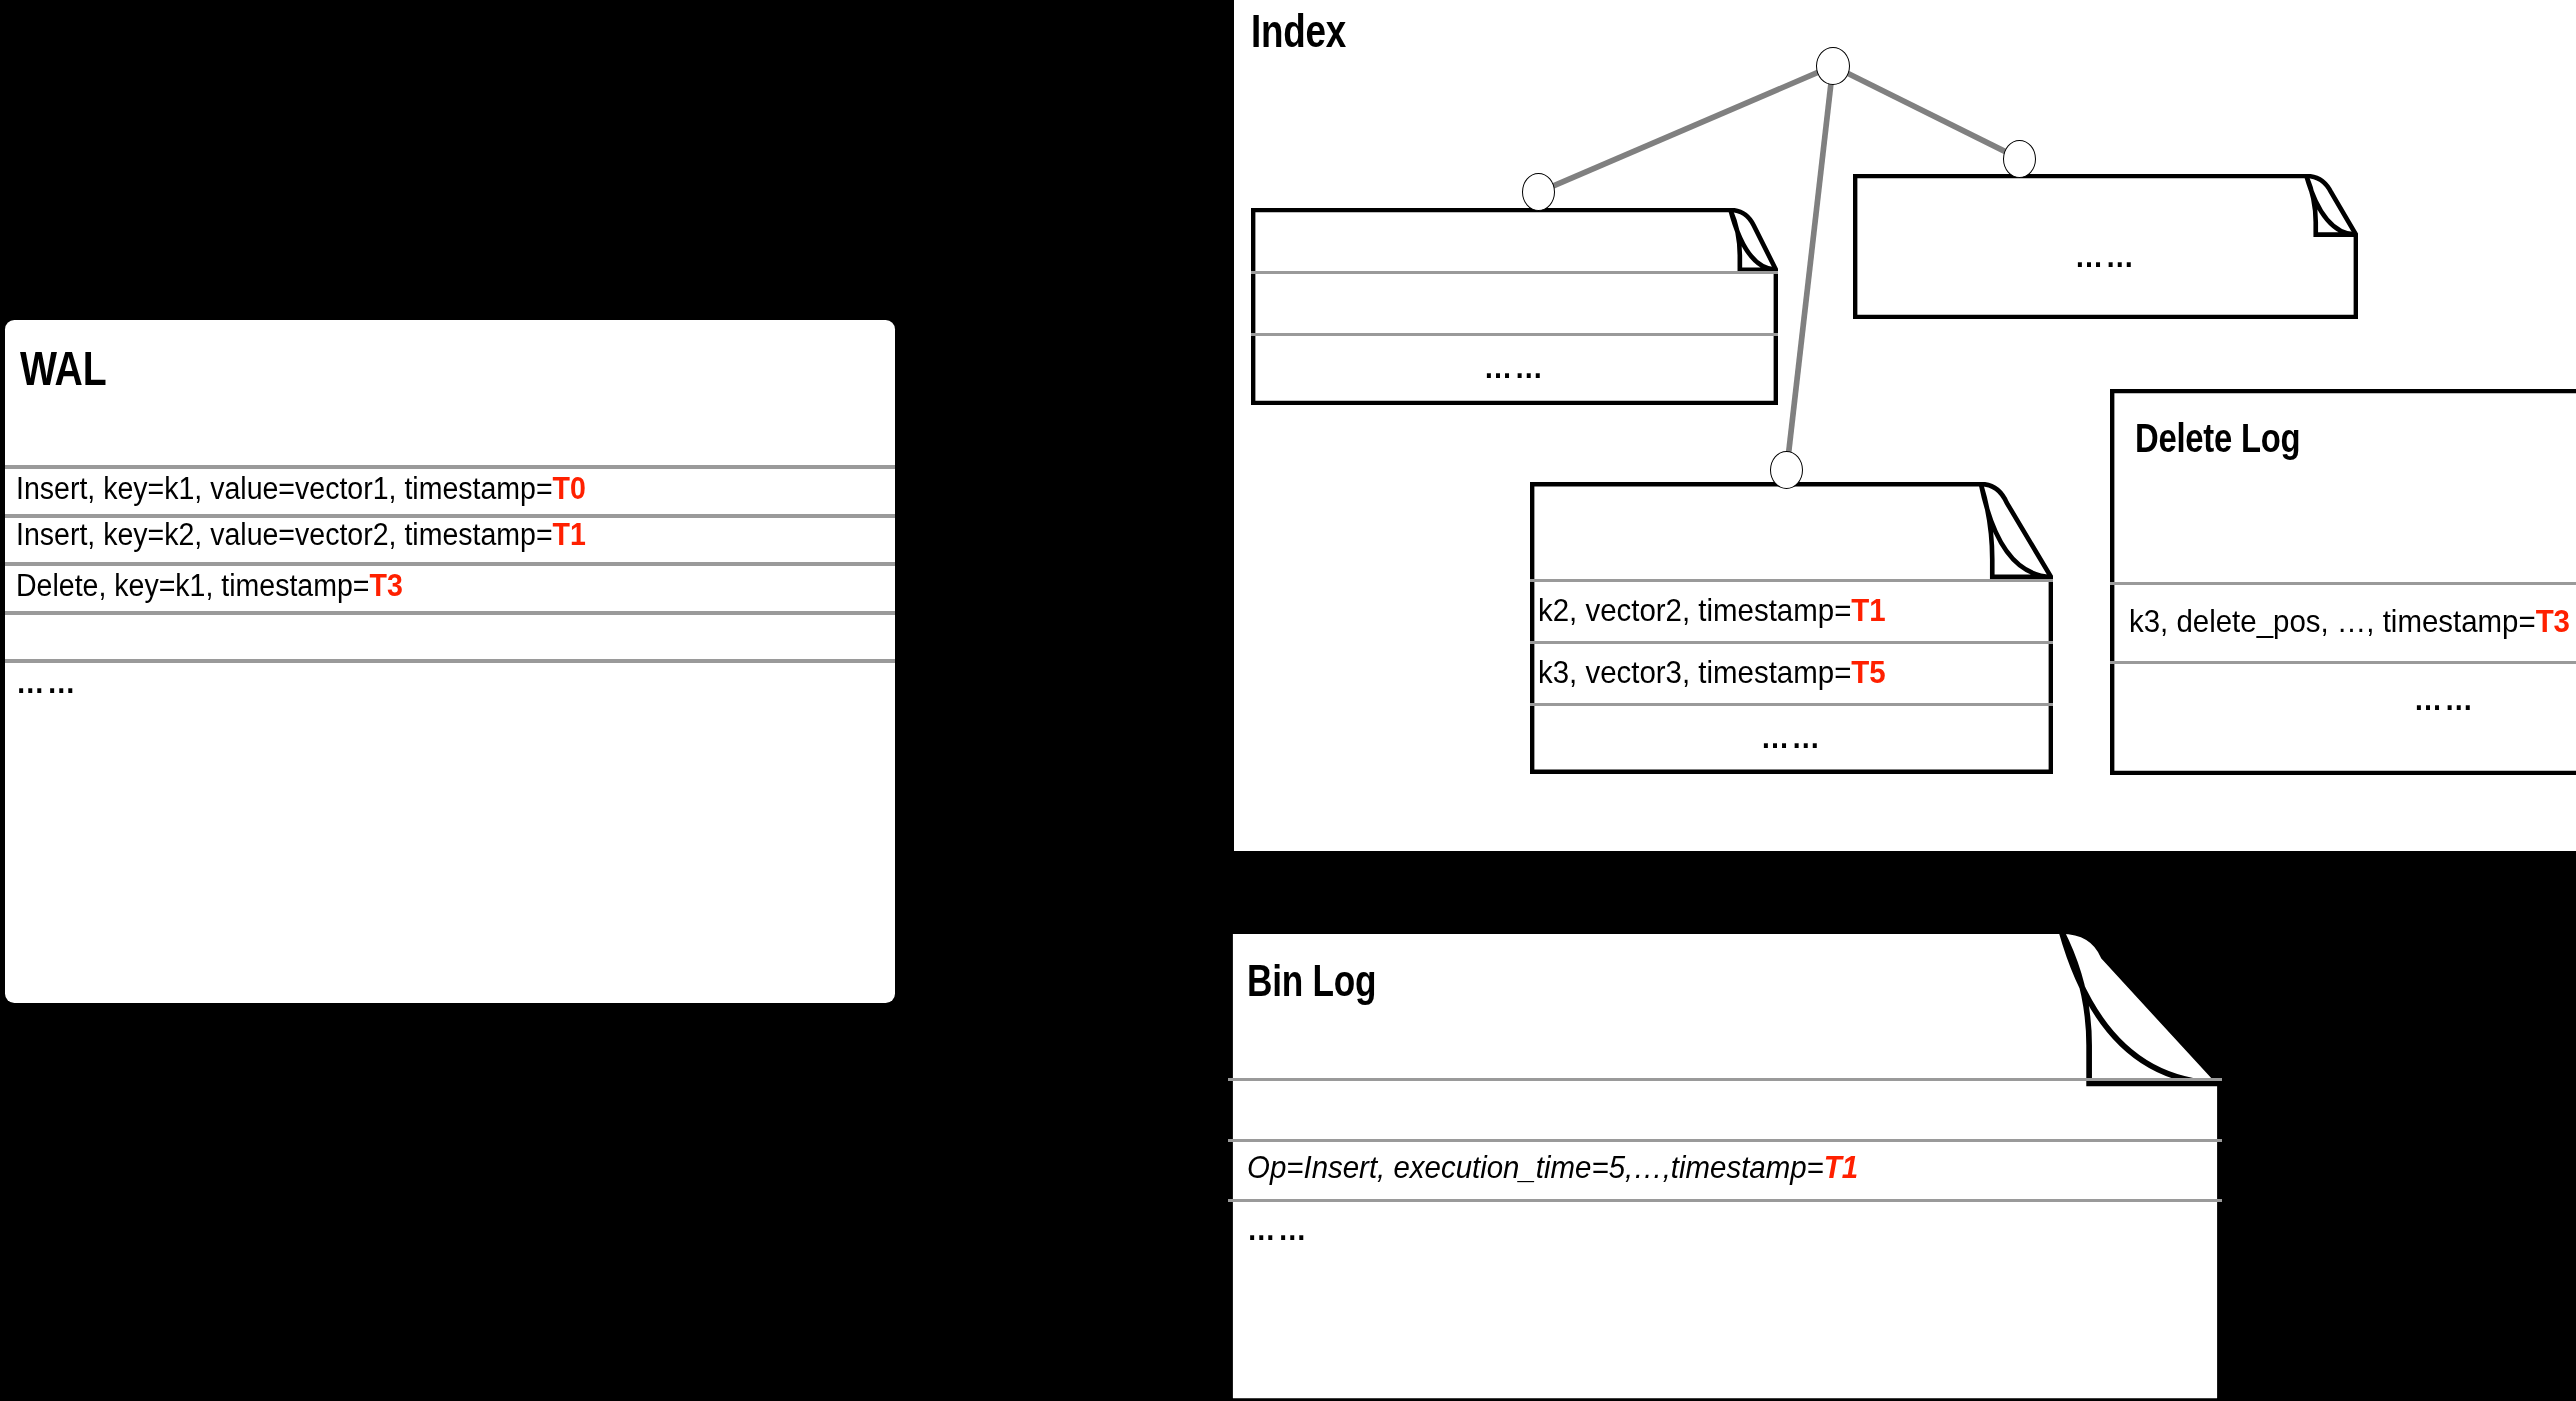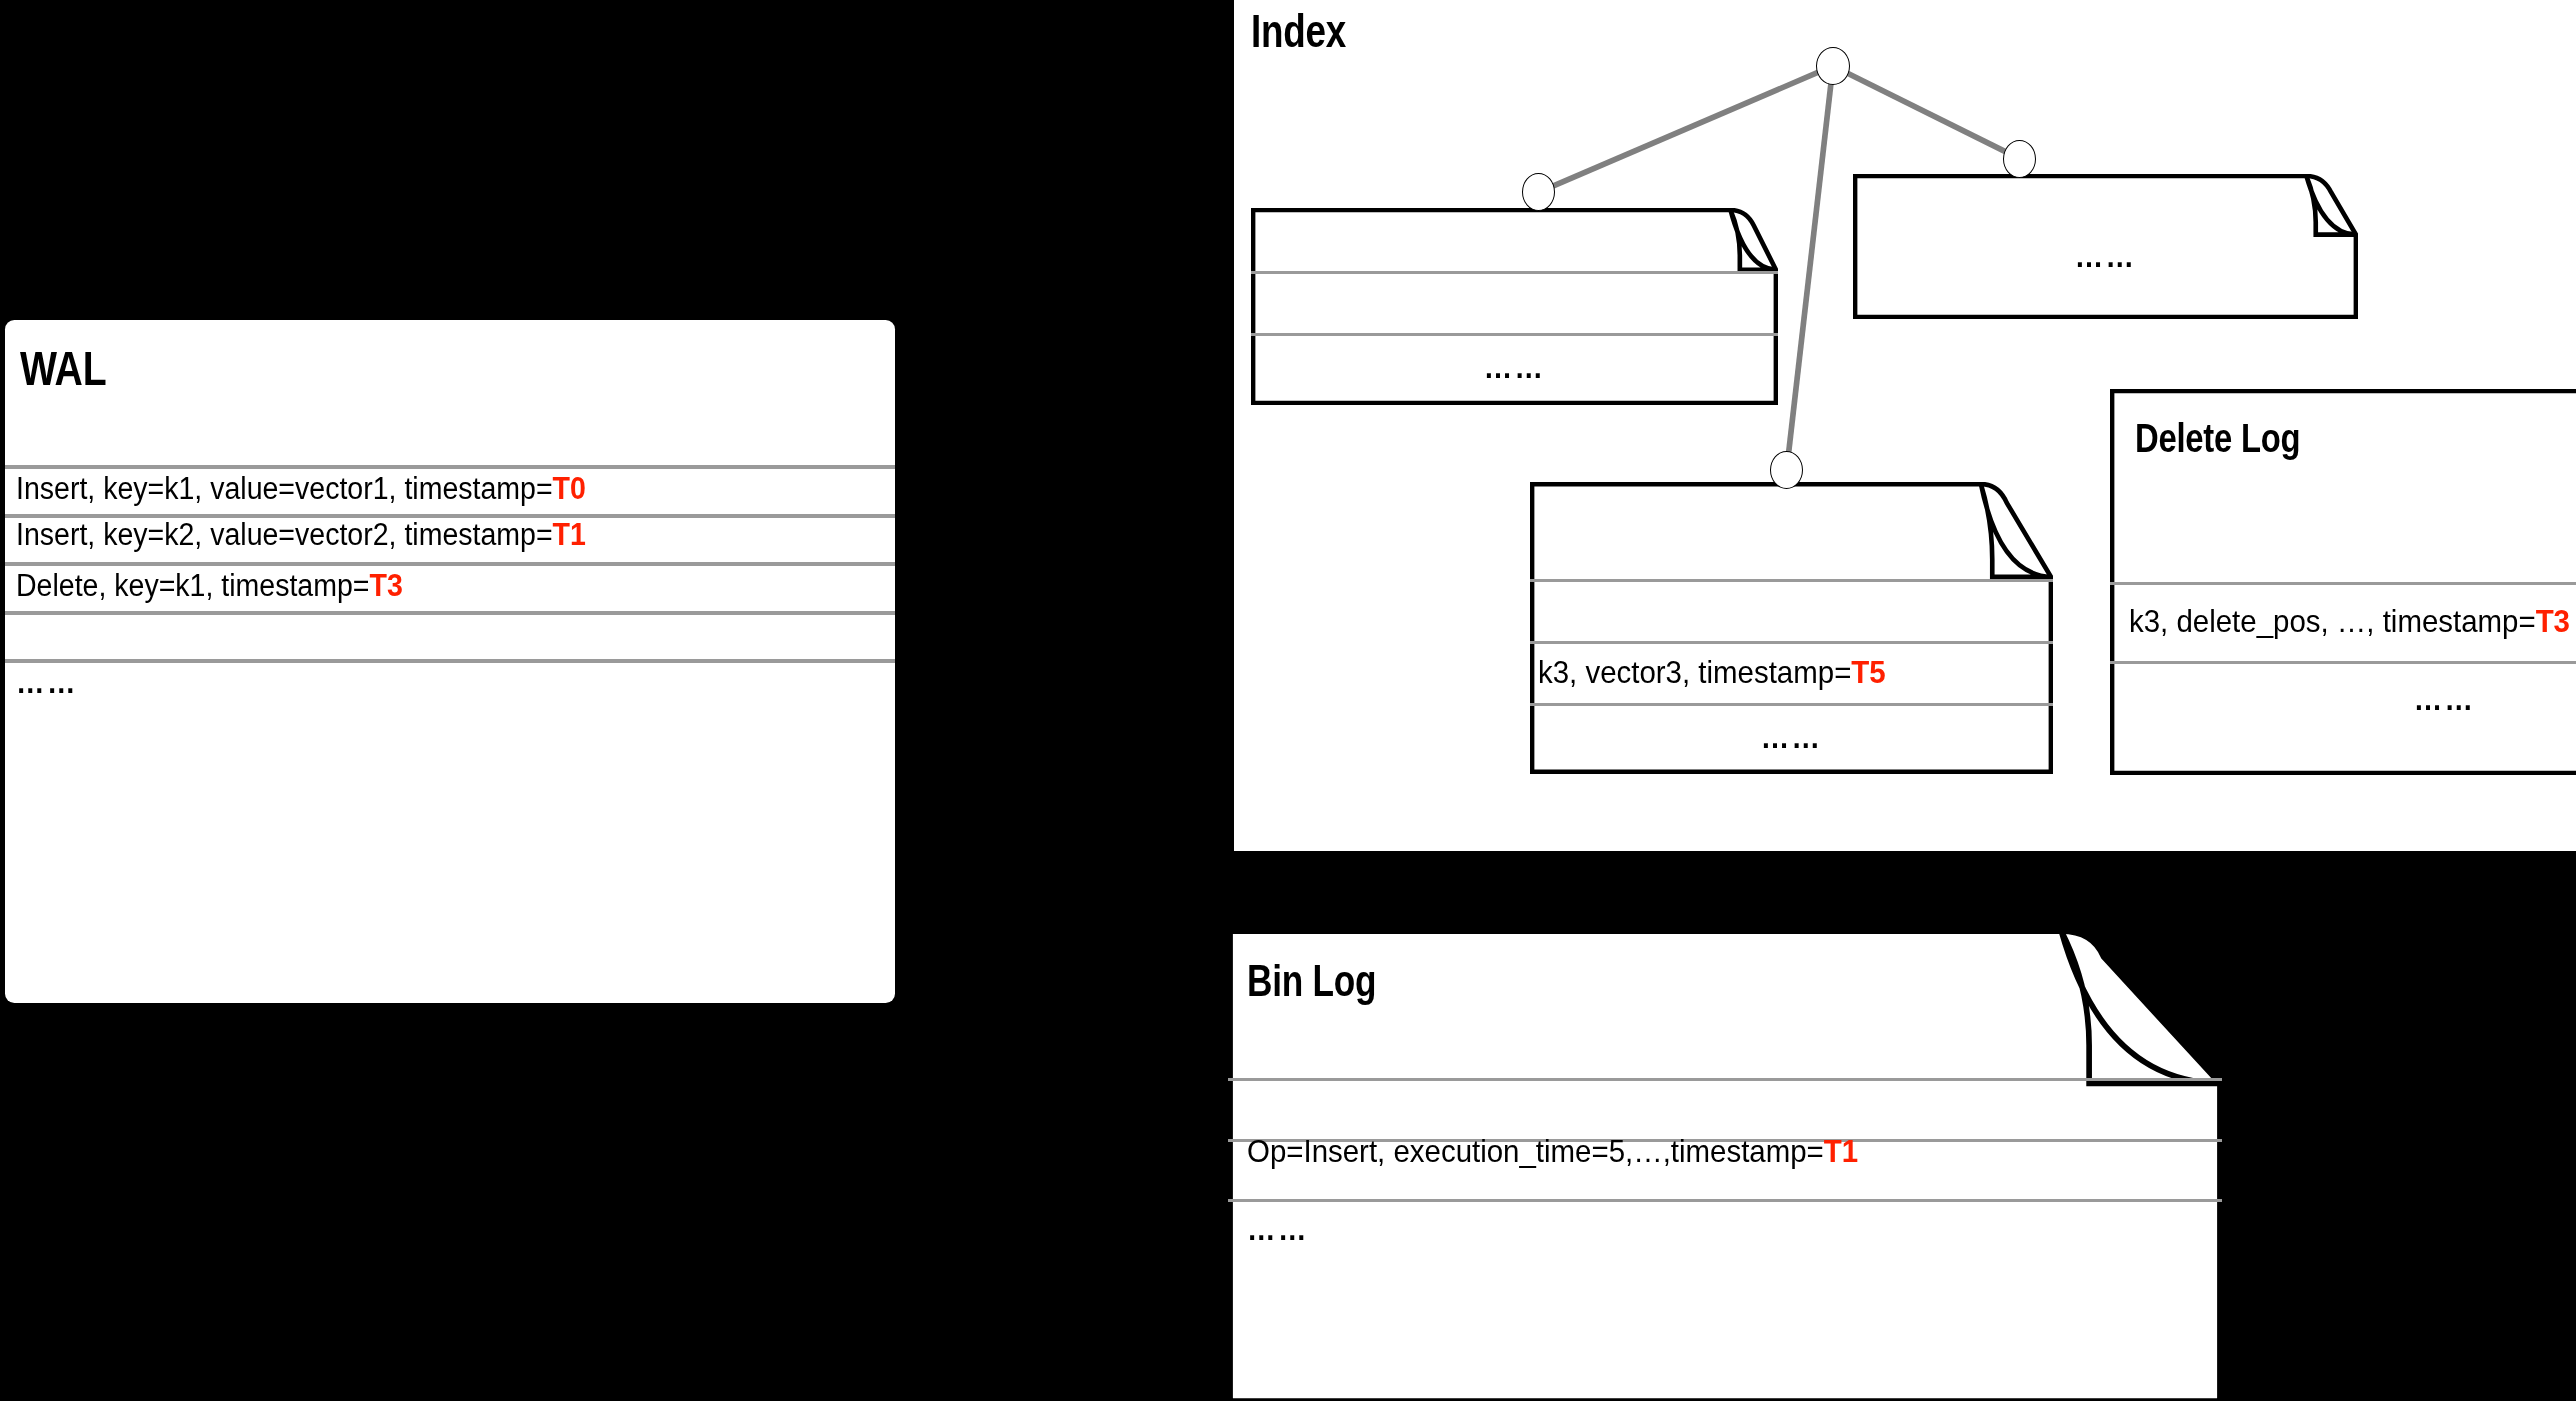--- a/index.html
+++ b/index.html
@@ -116,20 +116,23 @@
     </div>
   </div>
 
   <div class="doc" style="left:1530px;top:482px;width:523px;height:292px;">
     <svg class="doc-svg" viewBox="0 0 1016 566" preserveAspectRatio="none">
       <path d="M4,4 H876 Q910,4 926,40 L1012,184 V562 H4 Z" fill="#ffffff" stroke="#000000" stroke-width="9"></path>
       <path d="M876,4 Q898,76 898,150 L898,184 L1012,184 Q912,180 876,4 Z" fill="#ffffff" stroke="#000000" stroke-width="9"></path>
     </svg>
     <div class="rows">
       <div class="rule thin" style="top:97px;"></div>
+      <div class="row" style="top:97px;height:62px;padding-left:8.2px;">
+        <span class="line" style="font-size:32px;"><span>k2, vector2, timestamp=</span><span class="ts">T1</span></span>
+      </div>
       <div class="rule thin" style="top:159px;"></div>
       <div class="row" style="top:159px;height:62px;padding-left:8.2px;">
         <span class="line" style="font-size:32px;"><span>k3, vector3, timestamp=</span><span class="ts">T5</span></span>
       </div>
       <div class="rule thin" style="top:221px;"></div>
       <div class="row" style="top:221px;height:69px;justify-content:center;">
         <span class="line centered dots" style="font-size:31px;">……</span>
       </div>
     </div>
   </div>
@@ -159,21 +162,21 @@
 
   <div class="doc" style="left:1228px;top:929px;width:994px;height:472px;">
     <svg class="doc-svg" viewBox="0 0 1930 917" preserveAspectRatio="none">
       <path d="M4,4 H1618 Q1680,4 1700,54 L1926,300 V917 H4 Z" fill="#ffffff" stroke="#000000" stroke-width="11"></path>
       <path d="M1618,4 Q1672,110 1672,226 L1672,300 L1926,300 Q1700,296 1618,4 Z" fill="#ffffff" stroke="#000000" stroke-width="11"></path>
     </svg>
     <div class="rows">
       <div class="title" style="left:18.5px;top:27px;font-size:44px;">Bin Log</div>
       <div class="rule thin" style="top:149px;"></div>
       <div class="rule thin" style="top:210px;"></div>
-      <div class="row" style="top:192px;height:60px;padding-left:18.5px;">
+      <div class="row" style="top:208px;height:60px;padding-left:18.5px;font-style:italic;">
         <span class="line" style="font-size:32px;"><span>Op=Insert, execution_time=5,…,timestamp=</span><span class="ts">T1</span></span>
       </div>
       <div class="rule thin" style="top:270px;"></div>
       <div class="row" style="top:270px;height:62px;padding-left:18.5px;">
         <span class="line dots" style="font-size:31px;">……</span>
       </div>
     </div>
   </div>
 
 </div>

